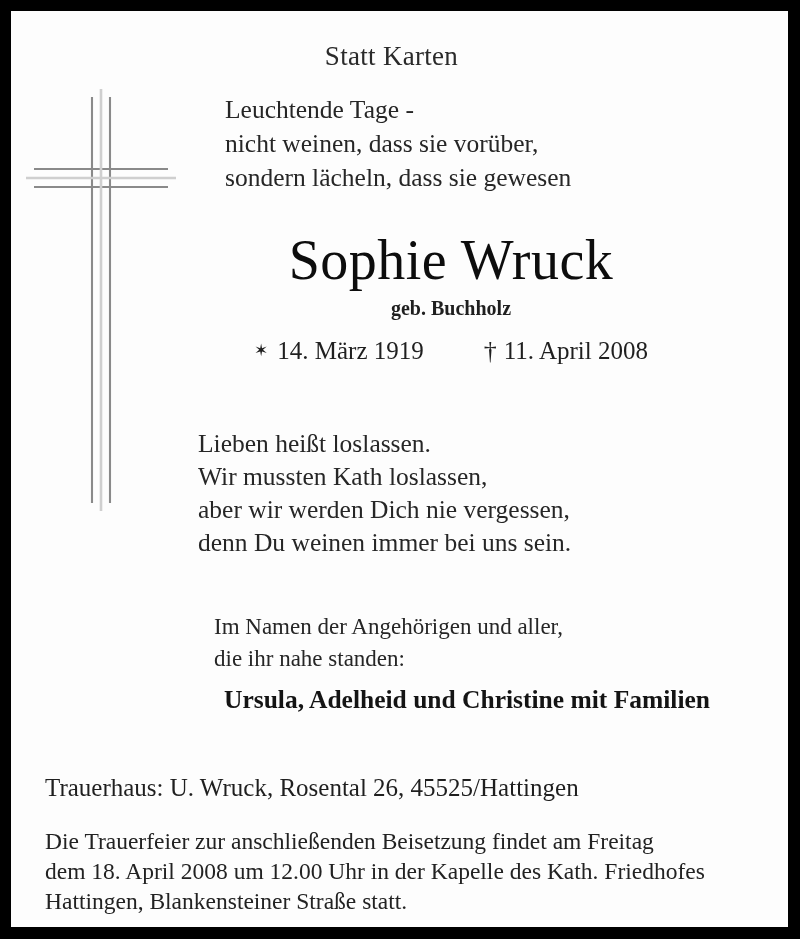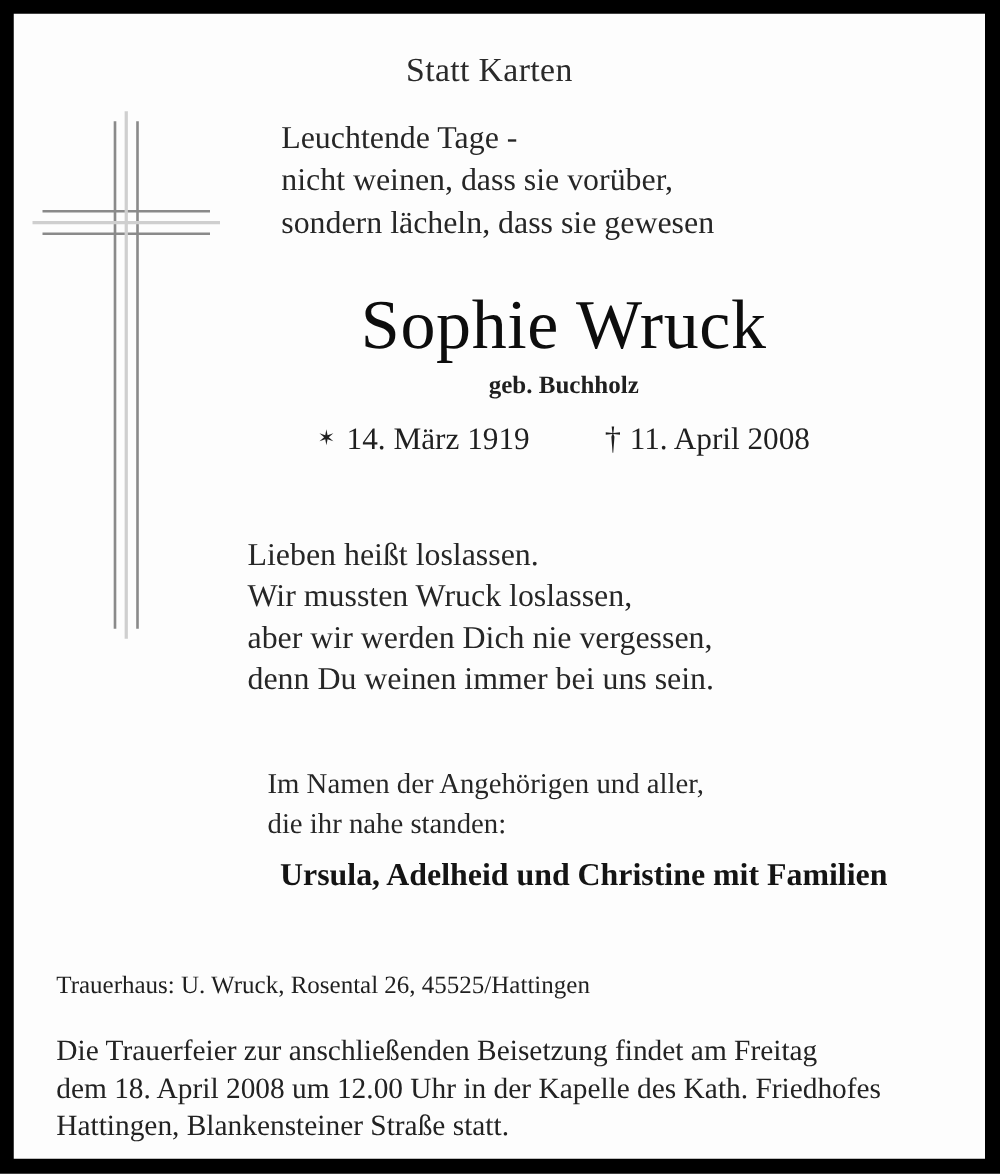--- a/index.html
+++ b/index.html
@@ -143,21 +143,21 @@
     font-weight: bold;
     color: #141414;
     white-space: nowrap;
   }
 
   
   .mourning-house {
     position: absolute;
     left: 34px;
     top: 761px;
-    font-size: 20px;
+    font-size: 25px;
     line-height: 32px;
     color: #1f1f1f;
     white-space: nowrap;
   }
   .service-info {
     position: absolute;
     left: 34px;
     top: 815px;
     width: 740px;
     font-size: 23.5px;
@@ -208,21 +208,21 @@
           <span class="sym-star">✶</span><span>14. März 1919</span>
         </div>
         <div class="date-death">
           <span class="sym-dagger">†</span><span>11. April 2008</span>
         </div>
       </div>
     </div>
 
     <div class="verse-mid">
       <div>Lieben heißt loslassen.</div>
-      <div>Wir mussten Wruck loslassen,</div>
+      <div>Wir mussten Kath loslassen,</div>
       <div>aber wir werden Dich nie vergessen,</div>
       <div>denn Du weinen immer bei uns sein.</div>
     </div>
 
     <div class="family-intro">
       <div>Im Namen der Angehörigen und aller,</div>
       <div>die ihr nahe standen:</div>
     </div>
     <div class="family-names">Ursula, Adelheid und Christine mit Familien</div>
 

